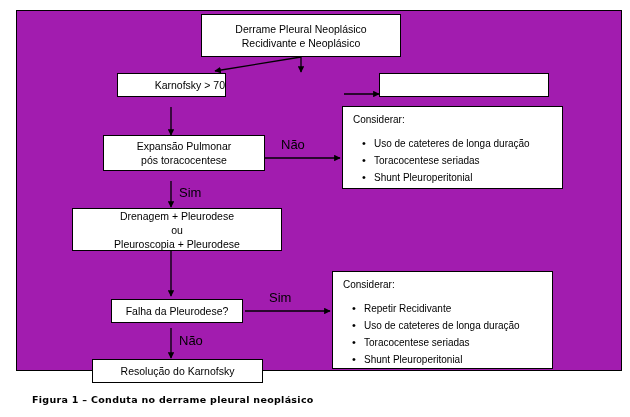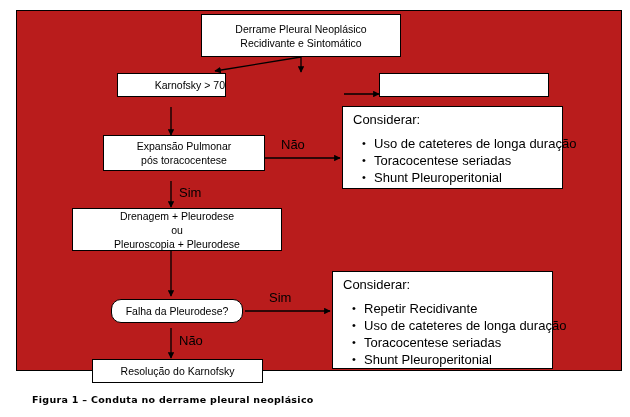--- a/index.html
+++ b/index.html
@@ -17,21 +17,21 @@
   }
 
   #figure-frame {
     position: absolute;
     left: 16px;
     top: 10px;
     width: 606px;
     height: 361px;
     border: 1px solid #000000;
     box-sizing: border-box;
-    background: #b91c1c;
+    background: #a21caf;
   }
 
   .node {
     position: absolute;
     border: 1px solid #000000;
     background: #ffffff;
     box-sizing: border-box;
     display: flex;
     flex-direction: column;
     align-items: center;
@@ -42,21 +42,21 @@
     z-index: 3;
     white-space: nowrap;
   }
   .node .ln { display: block; }
 
   .listbox {
     position: absolute;
     border: 1px solid #000000;
     background: #ffffff;
     box-sizing: border-box;
-    font-size: 13px;
+    font-size: 10px;
     z-index: 3;
     padding: 6px 8px 4px 8px;
   }
   .listbox .heading {
     display: block;
     margin: 0 0 3px 2px;
     line-height: 14px;
   }
   .listbox ul {
     list-style: none;
@@ -127,21 +127,21 @@
       <path d="M 248 147 L 323 147"></path>
       <path d="M 154 170 L 154 196"></path>
       <path d="M 154 240 L 154 285"></path>
       <path d="M 228 300 L 313 300"></path>
       <path d="M 154 317 L 154 347"></path>
     </g>
   </svg>
 
   <div class="node" style="left:184px; top:3px; width:200px; height:43px;">
     <span class="ln">Derrame Pleural Neoplásico</span>
-    <span class="ln">Recidivante e Sintomático</span>
+    <span class="ln">Recidivante e Neoplásico</span>
   </div>
 
   <div class="node" style="left:100px; top:62px; width:109px; height:24px;align-items:flex-end;">
     <span class="ln">Karnofsky &gt; 70</span>
   </div>
 
 
   <div class="node" style="left:362px; top:62px; width:170px; height:24px;">
     <span class="ln"></span>
   </div>
@@ -150,21 +150,21 @@
     <span class="ln">Expansão Pulmonar</span>
     <span class="ln">pós toracocentese</span>
   </div>
 
   <div class="node" style="left:55px; top:197px; width:210px; height:43px;">
     <span class="ln">Drenagem + Pleurodese</span>
     <span class="ln">ou</span>
     <span class="ln">Pleuroscopia + Pleurodese</span>
   </div>
 
-  <div class="node" style="left:94px; top:288px; width:132px; height:24px;border-radius:10px;">
+  <div class="node" style="left:94px; top:288px; width:132px; height:24px;">
     <span class="ln">Falha da Pleurodese?</span>
   </div>
 
   <div class="node" style="left:75px; top:348px; width:171px; height:24px;">
     <span class="ln">Resolução do Karnofsky</span>
   </div>
 
   <div class="listbox" style="left:325px; top:95px; width:221px; height:83px;">
     <span class="heading">Considerar:</span>
     <ul>

